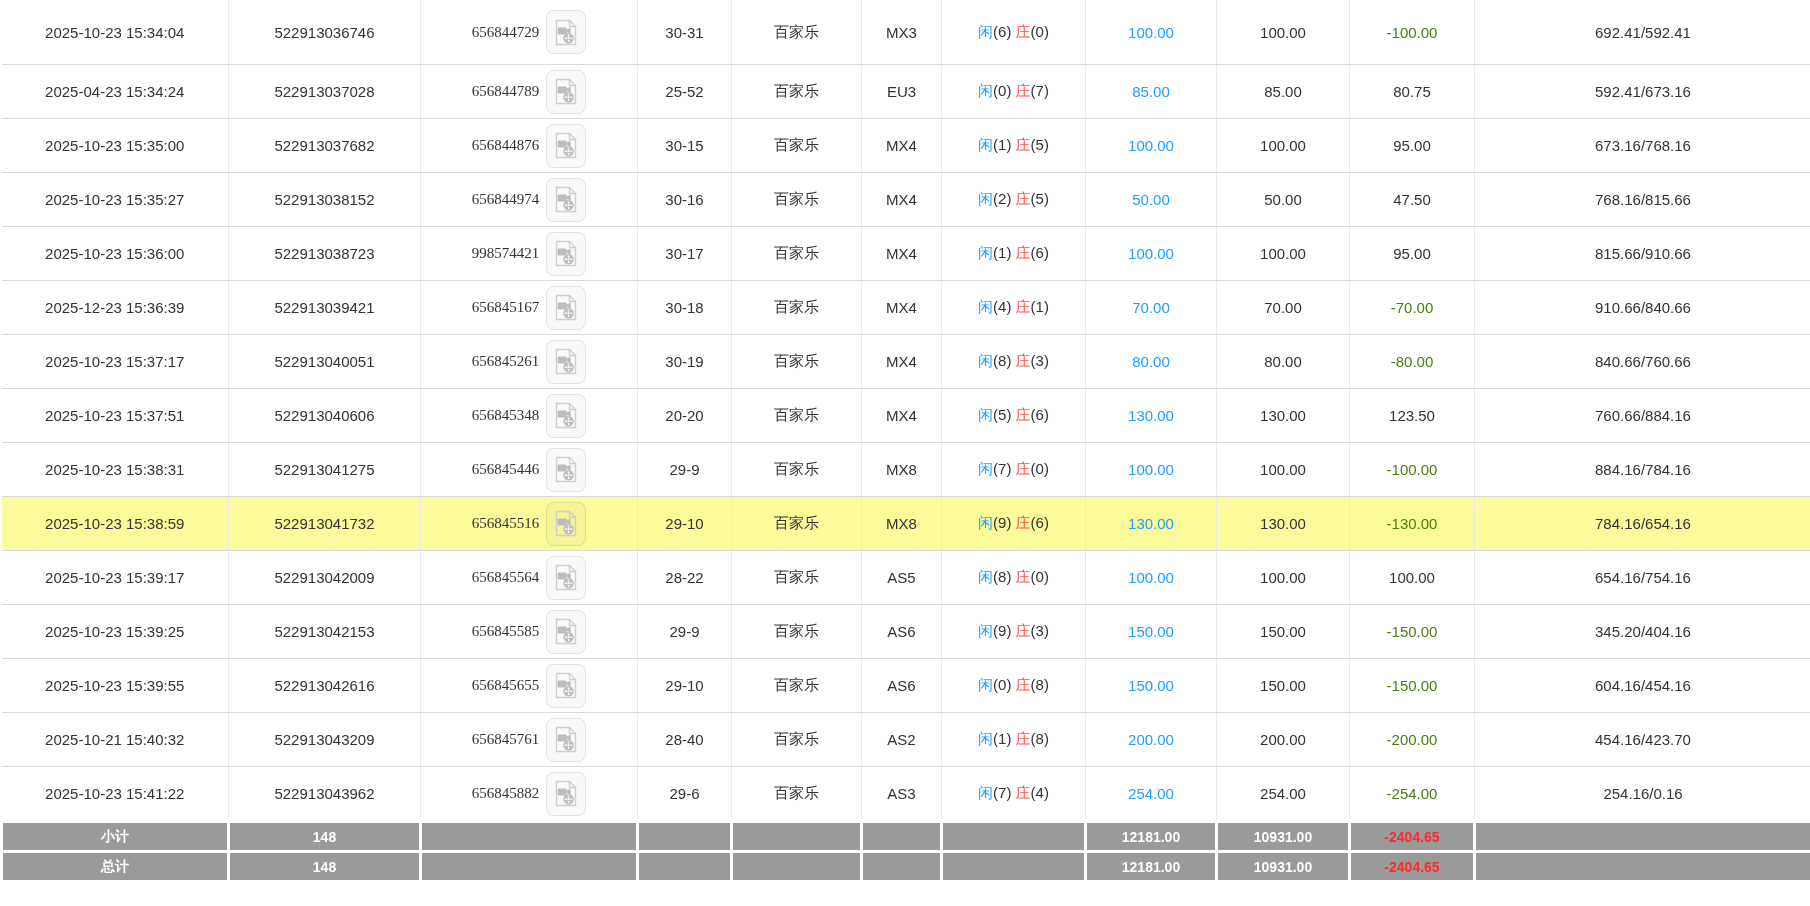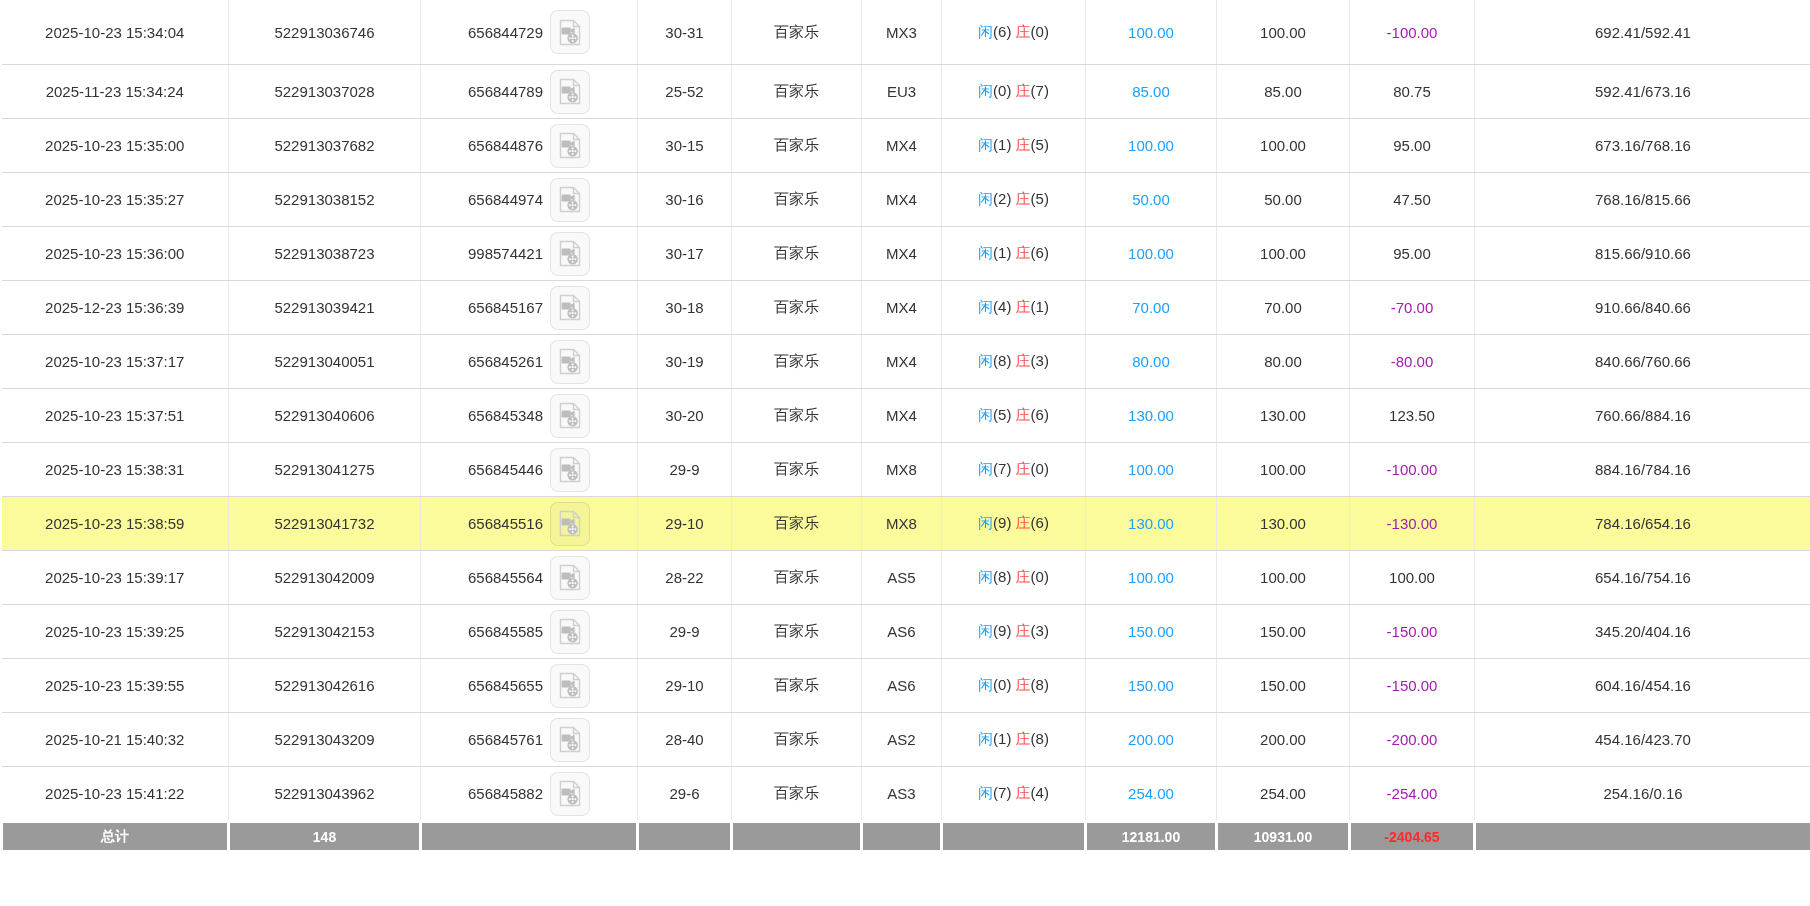--- a/index.html
+++ b/index.html
@@ -8,22 +8,22 @@
   table{border-collapse:collapse;table-layout:fixed;width:1810px;}
   td{border-right:1px solid #e9e9e9;border-bottom:1px solid #d9d9d9;
      text-align:center;vertical-align:middle;font-size:15px;color:#333;
      height:53px;padding:0;overflow:hidden;white-space:nowrap;}
   tbody tr:first-child td{height:64px;}
   tr.highlight td{background:#fbfb9b;}
   .player{color:#1e9fff;}
   .banker{color:#ff4d4d;}
   .cnt{color:#333;}
   .amount-link{color:#1e9fff;text-decoration:none;cursor:pointer;}
-  .neg{color:#a21caf;}
-  .gcell{display:flex;align-items:center;justify-content:center;gap:7px;}
+  .neg{color:#4d7c0f;}
+  .gcell{display:flex;align-items:center;justify-content:center;gap:7px;font-family:Liberation Serif, serif;}
   .video-btn{width:40px;height:44px;border:1px solid rgba(0,0,0,0.09);
      border-radius:8px;background:rgba(0,0,0,0.025);display:inline-flex;
      align-items:center;justify-content:center;cursor:pointer;padding:0;}
   .video-btn svg{display:block;}
   tr.summary td{background:#9a9a9a;color:#fff;border:3px solid #ffffff;
      height:27px;font-weight:bold;font-size:14px;}
   tr.summary td.neg-sum{color:#ff2b2b;}
   
   .c0{width:227px;}.c1{width:192px;}.c2{width:217px;}.c3{width:94px;}
   .c4{width:130px;}.c5{width:80px;}.c6{width:144px;}.c7{width:131px;}
@@ -79,21 +79,21 @@
     </td>
     <td>
       <a class="amount-link">100.00</a>
     </td>
     <td>100.00</td>
     <td class="neg">-100.00</td>
     <td>692.41/592.41</td>
   </tr>
 
   <tr>
-    <td>2025-11-23 15:34:24</td>
+    <td>2025-04-23 15:34:24</td>
     <td>522913037028</td>
     <td>
       <div class="gcell">
         <span>656844789</span>
         <button class="video-btn">
           <svg width="24" height="27" viewBox="0 0 24 27">
             <polygon points="2.5,1.5 15.5,1.5 21.5,7.5 21.5,25.5 2.5,25.5" fill="none" stroke="#cfcfcf" stroke-width="1.4"></polygon>
             <polyline points="15.5,1.5 15.5,7.5 21.5,7.5" fill="none" stroke="#cfcfcf" stroke-width="1.4"></polyline>
             <rect x="3.6" y="8.6" width="9.2" height="7" rx="1.4" fill="#bdbdbd"></rect>
             <polygon points="12.8,10.4 16.6,8.8 16.6,14.6 12.8,13" fill="#bdbdbd"></polygon>
@@ -322,21 +322,21 @@
             <circle cx="14.6" cy="19.2" r="5.2" fill="#bdbdbd"></circle>
             <circle cx="14.6" cy="19.2" r="1.1" fill="#ffffff"></circle>
             <circle cx="14.6" cy="16.4" r="1.0" fill="#ffffff"></circle>
             <circle cx="14.6" cy="22.0" r="1.0" fill="#ffffff"></circle>
             <circle cx="11.8" cy="19.2" r="1.0" fill="#ffffff"></circle>
             <circle cx="17.4" cy="19.2" r="1.0" fill="#ffffff"></circle>
           </svg>
         </button>
       </div>
     </td>
-    <td>30-20</td>
+    <td>20-20</td>
     <td>百家乐</td>
     <td>MX4</td>
     <td>
       <span class="player">闲</span><span class="cnt">(5)</span>
       <span class="banker">庄</span><span class="cnt">(6)</span>
     </td>
     <td>
       <a class="amount-link">130.00</a>
     </td>
     <td>130.00</td>
@@ -596,20 +596,33 @@
       <span class="banker">庄</span><span class="cnt">(4)</span>
     </td>
     <td>
       <a class="amount-link">254.00</a>
     </td>
     <td>254.00</td>
     <td class="neg">-254.00</td>
     <td>254.16/0.16</td>
   </tr>
 
+  <tr class="summary">
+    <td>小计</td>
+    <td>148</td>
+    <td></td>
+    <td></td>
+    <td></td>
+    <td></td>
+    <td></td>
+    <td>12181.00</td>
+    <td>10931.00</td>
+    <td class="neg-sum">-2404.65</td>
+    <td></td>
+  </tr>
 
   <tr class="summary">
     <td>总计</td>
     <td>148</td>
     <td></td>
     <td></td>
     <td></td>
     <td></td>
     <td></td>
     <td>12181.00</td>

